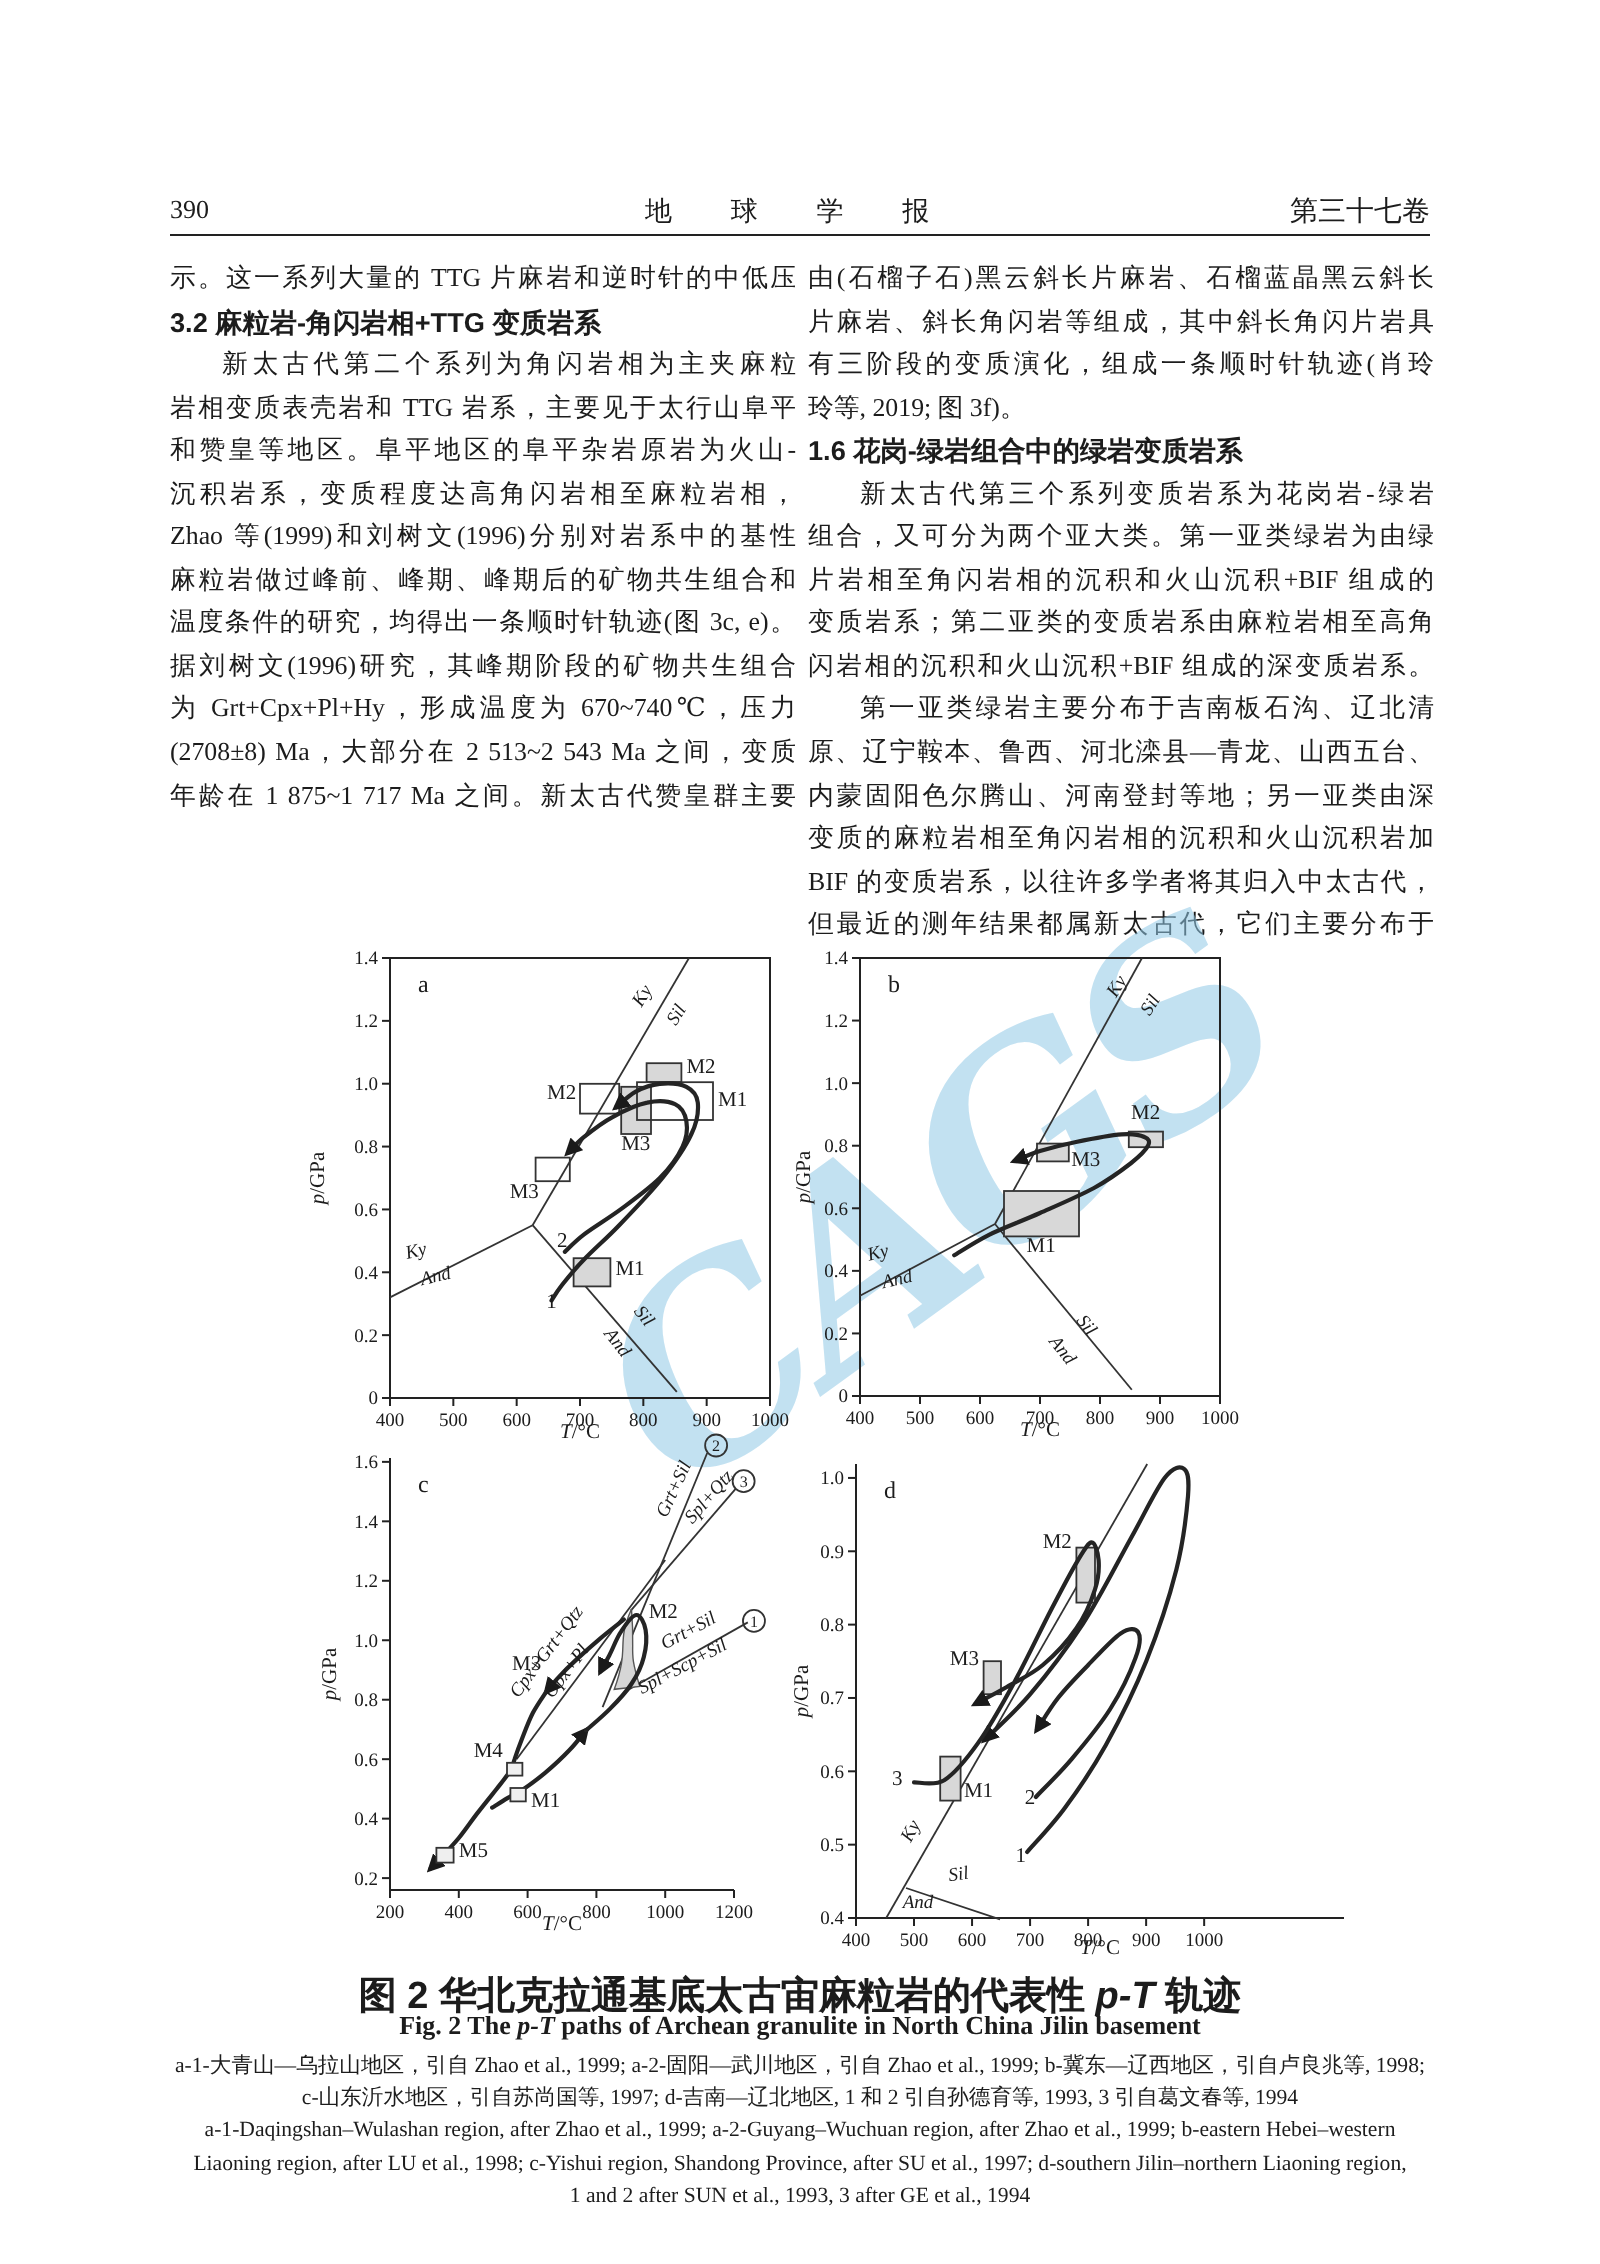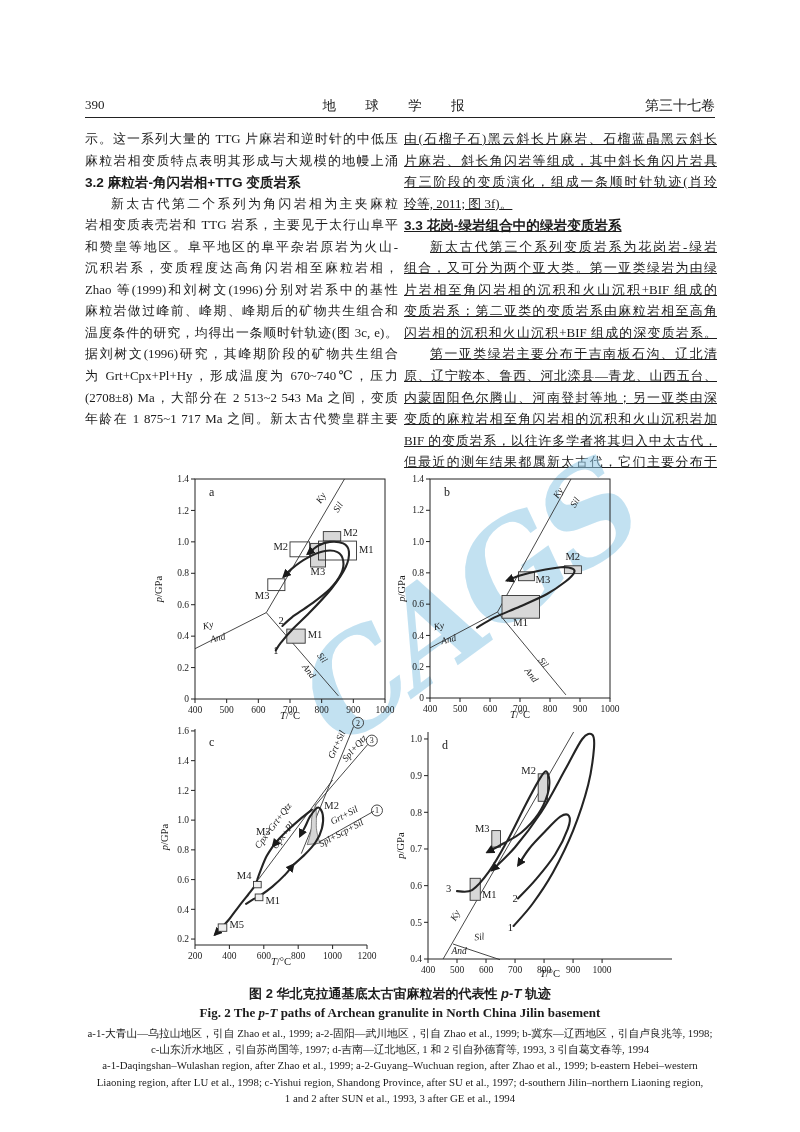--- a/index.html
+++ b/index.html
@@ -6,71 +6,70 @@
   .page{position:relative;width:800px;height:1132px;background:#ffffff;overflow:hidden;
         font-family:"Liberation Serif","DejaVu Serif",serif;color:#1c1c1c;margin-top:39px;}
   
   .hdr-num{position:absolute;left:85px;top:58px;font-size:13px;}
   .hdr-journal{position:absolute;left:0;right:0;top:58px;text-align:center;font-size:13.5px;letter-spacing:13px;}
   .hdr-vol{position:absolute;right:85px;top:58px;font-size:14px;}
   .hdr-rule{position:absolute;left:85px;top:78px;width:630px;height:0;border-top:1.6px solid #222;}
   
   .col{position:absolute;top:90px;width:313px;font-size:12.9px;line-height:21.55px;}
   .col-left{left:85px;}
-  .col-right{left:404px;text-decoration:underline;}
+  .col-right{left:404px;}
   .tline{height:21.55px;overflow:hidden;white-space:nowrap;}
   .tline.just{white-space:normal;text-align:justify;text-align-last:justify;}
   .tline.head{font-weight:bold;font-size:13.6px;font-family:"Liberation Sans","DejaVu Sans",sans-serif;}
   .tline.ind{padding-left:26px;}
   
   .watermark{position:absolute;left:258px;top:448px;width:420px;height:230px;
      font-family:"DejaVu Serif","Liberation Serif",serif;font-style:italic;font-weight:bold;
      font-size:128px;letter-spacing:-6px;color:rgba(144,201,229,0.55);
      transform:rotate(-36deg);transform-origin:50% 50%;text-align:center;line-height:230px;}
   
   #fig-svg{position:absolute;left:0;top:0;}
   
-  .cap-cn{position:absolute;left:0;right:0;top:946px;text-align:center;font-size:13px;font-weight:bold;
+  .cap-cn{position:absolute;left:0;right:0;top:946px;text-align:center;font-size:19px;font-weight:bold;
           font-family:"Liberation Sans","DejaVu Sans",sans-serif;}
   .cap-en{position:absolute;left:0;right:0;top:966px;text-align:center;font-size:13px;font-weight:bold;}
   .notes{position:absolute;left:62px;top:986px;width:676px;text-align:center;font-size:10.8px;line-height:16.2px;}
   .it{font-style:italic;}
 </style>
 </head>
 <body>
 
 <div class="page">
 
   <span class="hdr-num">390</span>
   <span class="hdr-journal">地 球 学 报</span>
   <span class="hdr-vol">第三十七卷</span>
   <div class="hdr-rule"></div>
 
   <div class="col col-left" id="col-left">
       <div class="tline just">示。这一系列大量的 TTG 片麻岩和逆时针的中低压</div>
-      <div class="tline just">麻粒岩相变质特点表明其形成与大规模的地幔上涌</div>
       <div class="tline head">3.2  麻粒岩-角闪岩相+TTG 变质岩系</div>
       <div class="tline just ind">新太古代第二个系列为角闪岩相为主夹麻粒</div>
       <div class="tline just">岩相变质表壳岩和 TTG 岩系，主要见于太行山阜平</div>
       <div class="tline just">和赞皇等地区。阜平地区的阜平杂岩原岩为火山-</div>
       <div class="tline just">沉积岩系，变质程度达高角闪岩相至麻粒岩相，</div>
       <div class="tline just">Zhao 等(1999)和刘树文(1996)分别对岩系中的基性</div>
       <div class="tline just">麻粒岩做过峰前、峰期、峰期后的矿物共生组合和</div>
       <div class="tline just">温度条件的研究，均得出一条顺时针轨迹(图 3c, e)。</div>
       <div class="tline just">据刘树文(1996)研究，其峰期阶段的矿物共生组合</div>
       <div class="tline just">为 Grt+Cpx+Pl+Hy，形成温度为 670~740℃，压力</div>
       <div class="tline just">(2708±8) Ma，大部分在 2 513~2 543 Ma 之间，变质</div>
       <div class="tline just">年龄在 1 875~1 717 Ma 之间。新太古代赞皇群主要</div>
     </div>
   <div class="col col-right" id="col-right">
       <div class="tline just">由(石榴子石)黑云斜长片麻岩、石榴蓝晶黑云斜长</div>
       <div class="tline just">片麻岩、斜长角闪岩等组成，其中斜长角闪片岩具</div>
       <div class="tline just">有三阶段的变质演化，组成一条顺时针轨迹(肖玲</div>
-      <div class="tline">玲等, 2011; 图 3f)。</div>
-      <div class="tline head">3.3  花岗-绿岩组合中的绿岩变质岩系</div>
+      <div class="tline">玲等, 2019; 图 3f)。</div>
+      <div class="tline head">1.6  花岗-绿岩组合中的绿岩变质岩系</div>
       <div class="tline just ind">新太古代第三个系列变质岩系为花岗岩-绿岩</div>
       <div class="tline just">组合，又可分为两个亚大类。第一亚类绿岩为由绿</div>
       <div class="tline just">片岩相至角闪岩相的沉积和火山沉积+BIF 组成的</div>
       <div class="tline just">变质岩系；第二亚类的变质岩系由麻粒岩相至高角</div>
       <div class="tline just">闪岩相的沉积和火山沉积+BIF 组成的深变质岩系。</div>
       <div class="tline just ind">第一亚类绿岩主要分布于吉南板石沟、辽北清</div>
       <div class="tline just">原、辽宁鞍本、鲁西、河北滦县—青龙、山西五台、</div>
       <div class="tline just">内蒙固阳色尔腾山、河南登封等地；另一亚类由深</div>
       <div class="tline just">变质的麻粒岩相至角闪岩相的沉积和火山沉积岩加</div>
       <div class="tline just">BIF 的变质岩系，以往许多学者将其归入中太古代，</div>

